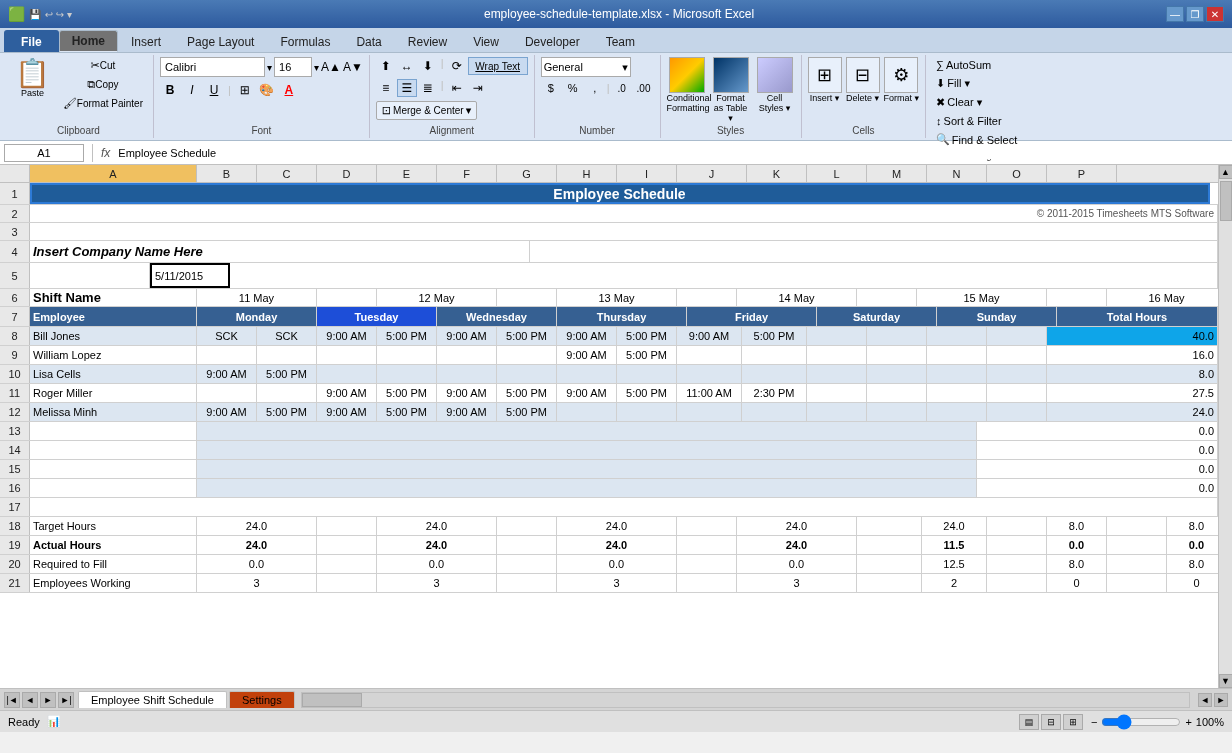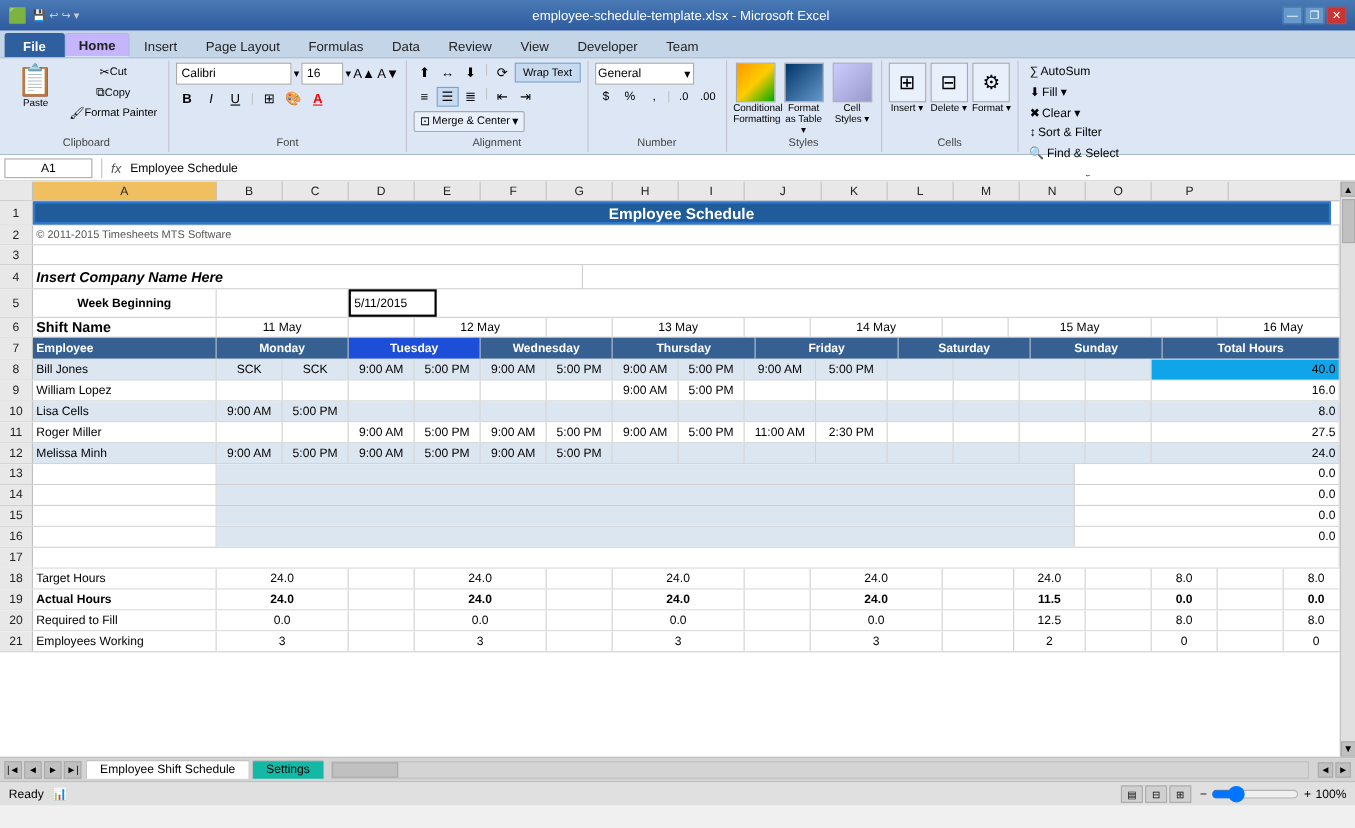--- a/index.html
+++ b/index.html
@@ -37,21 +37,21 @@
       cursor: pointer;
       border: 1px solid transparent;
       border-bottom: none;
       border-radius: 3px 3px 0 0;
       background: transparent;
       color: #222;
       height: 22px;
       display: flex; align-items: center;
     }
     .ribbon-tab.active {
-      background: #c4b5fd;
+      background: #737373;
       border-color: #aabbcc;
       border-bottom: 1px solid #dce6f4;
       font-weight: bold;
     }
     .ribbon-tab.file-tab {
       background: #2e5f9e;
       color: white;
       border-radius: 3px 3px 0 0;
       padding: 3px 16px;
       font-weight: bold;
@@ -188,21 +188,21 @@
 
     
     .status-bar {
       height: 22px; background: #e0e0e0; border-top: 1px solid #c0c0c0;
       display: flex; align-items: center; justify-content: space-between;
       padding: 0 8px; font-size: 11px;
     }
     .status-left { display: flex; align-items: center; gap: 8px; }
     .status-right { display: flex; align-items: center; gap: 4px; }
     .sheet-tab {
-      padding: 2px 12px; background: #14b8a6; border: 1px solid #c0c0c0;
+      padding: 2px 12px; background: #c2410c; border: 1px solid #c0c0c0;
       border-bottom: none; font-size: 11px; cursor: pointer; border-radius: 2px 2px 0 0;
       margin-right: 2px;
     }
     .sheet-tab.active { background: white; font-weight: normal; }
 
     
     .scrollbar-v {
       width: 14px; background: #e0e0e0; border-left: 1px solid #c0c0c0;
       display: flex; flex-direction: column; align-items: center;
     }
@@ -336,21 +336,21 @@
     </div>
 
     <div class="ribbon-group">
       <div class="ribbon-group-content" style="flex-direction:column;">
         <div class="btn-row">
           <div class="align-btn">⬆</div>
           <div class="align-btn">↔</div>
           <div class="align-btn">⬇</div>
           <span style="margin:0 2px; color:#c0c0c0;">|</span>
           <div class="align-btn">⟳</div>
-          <div class="align-btn active" style="width:60px;font-size:10px;">Wrap Text</div>
+          <div class="align-btn active" style="width:60px;font-size:10px;text-decoration:underline;">Wrap Text</div>
         </div>
         <div class="btn-row">
           <div class="align-btn">≡</div>
           <div class="align-btn active">☰</div>
           <div class="align-btn">≣</div>
           <span style="margin:0 2px; color:#c0c0c0;">|</span>
           <div class="align-btn">⇤</div>
           <div class="align-btn">⇥</div>
         </div>
         <div class="merge-btn">
@@ -464,39 +464,38 @@
 
       <div class="sheet-body">
 
         <div class="sheet-row title-row" style="height:22px;">
           <div class="row-num">1</div>
           <div class="cell cw-a selected-cell center bold" style="background:#1f5c99;color:white;font-size:14px;width:1180px;max-width:1180px;">Employee Schedule</div>
         </div>
 
         <div class="sheet-row" style="height:18px;">
           <div class="row-num">2</div>
-          <div class="cell" style="flex:1;justify-content:flex-start;">
+          <div class="cell" style="flex:1;justify-content:flex-end;">
             <span class="copyright-text">© 2011-2015 Timesheets MTS Software</span>
           </div>
         </div>
 
         <div class="sheet-row" style="height:18px;">
           <div class="row-num">3</div>
           <div class="cell" style="flex:1;"></div>
         </div>
 
         <div class="sheet-row" style="height:22px;">
           <div class="row-num">4</div>
           <div class="cell cw-a italic-bold" style="font-size:13px;width:500px;max-width:500px;">Insert Company Name Here</div>
           <div class="cell" style="flex:1;"></div>
         </div>
 
         <div class="sheet-row" style="height:26px;">
           <div class="row-num">5</div>
-          <div class="cell cw-a bold" style="justify-content:center;">Week Beginning</div>
           <div class="cell" style="width:120px;"></div>
           <div class="cell" style="width:80px;border:2px solid #000;font-size:11px;">5/11/2015</div>
           <div class="cell" style="flex:1;"></div>
         </div>
 
         <div class="sheet-row" style="height:18px;">
           <div class="row-num">6</div>
           <div class="cell cw-a bold" style="font-size:13px;">Shift Name</div>
           <div class="cell cw-b center" style="width:120px;max-width:120px;">11 May</div>
           <div class="cell cw-c"></div>

